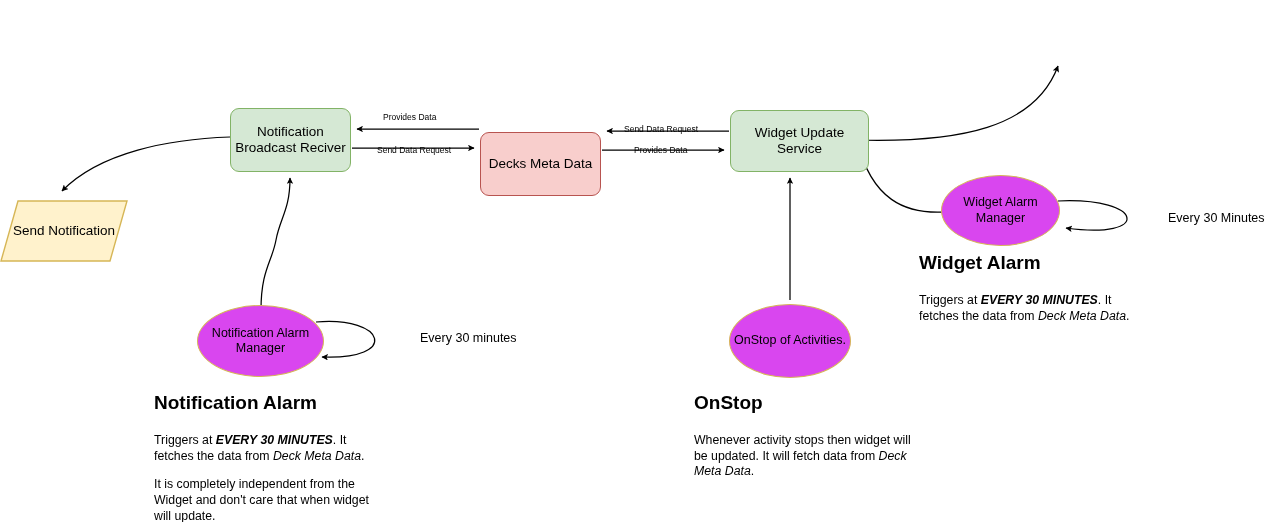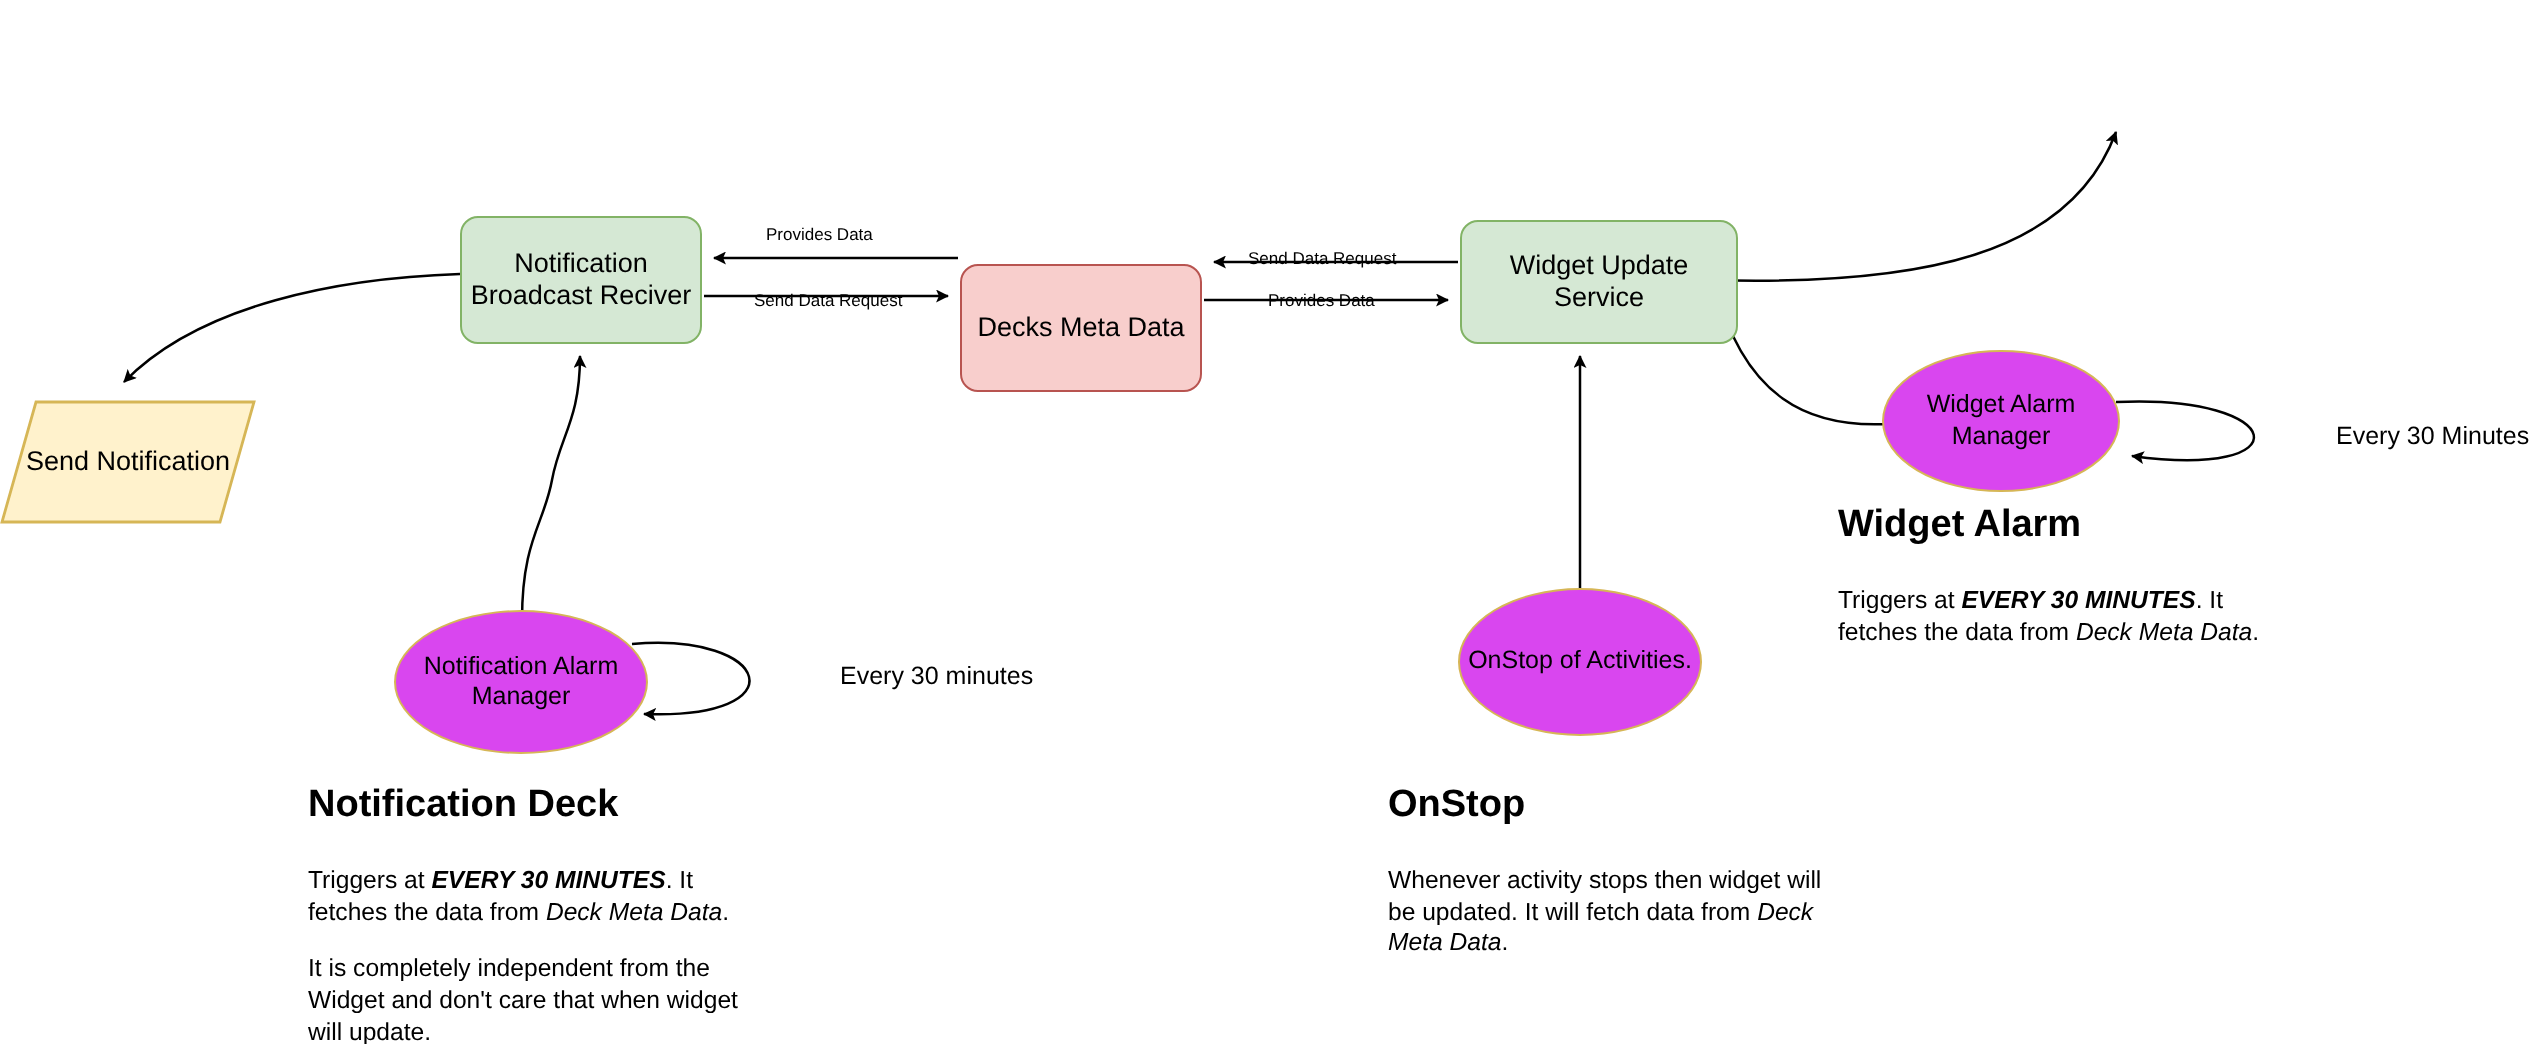--- a/index.html
+++ b/index.html
@@ -179,30 +179,30 @@
 
   <div class="node node-proc proc-green" style="left:730px; top:110px; width:139px; height:62px;">
     <span>Widget Update Service</span>
   </div>
 
 
   <div class="node node-ellipse" style="left:197px; top:305px; width:127px; height:72px;">
     <span>Notification Alarm Manager</span>
   </div>
 
-  <div class="node node-ellipse" style="left:729px; top:294px; width:122px; height:74px;">
+  <div class="node node-ellipse" style="left:729px; top:304px; width:122px; height:74px;">
     <span>OnStop of Activities.</span>
   </div>
 
   <div class="node node-ellipse" style="left:941px; top:175px; width:119px; height:71px;">
     <span>Widget Alarm Manager</span>
   </div>
 
   <div class="section" style="left:154px; top:392px; width:230px;">
-    <div class="section-title">Notification Deck</div>
+    <div class="section-title">Notification Alarm</div>
     <div class="section-body">
         <p><span>Triggers at </span><span class="bi">EVERY  30 MINUTES</span><span>. It fetches the data from </span><span class="it">Deck Meta Data</span><span>.</span></p>
         <p><span>It is completely independent from the Widget and don't care that when widget will update.</span></p>
       </div>
   </div>
 
   <div class="section" style="left:694px; top:392px; width:218px;">
     <div class="section-title">OnStop</div>
     <div class="section-body">
         <p><span>Whenever activity stops then widget will be updated. It will fetch data from </span><span class="it">Deck Meta Data</span><span>.</span></p>

